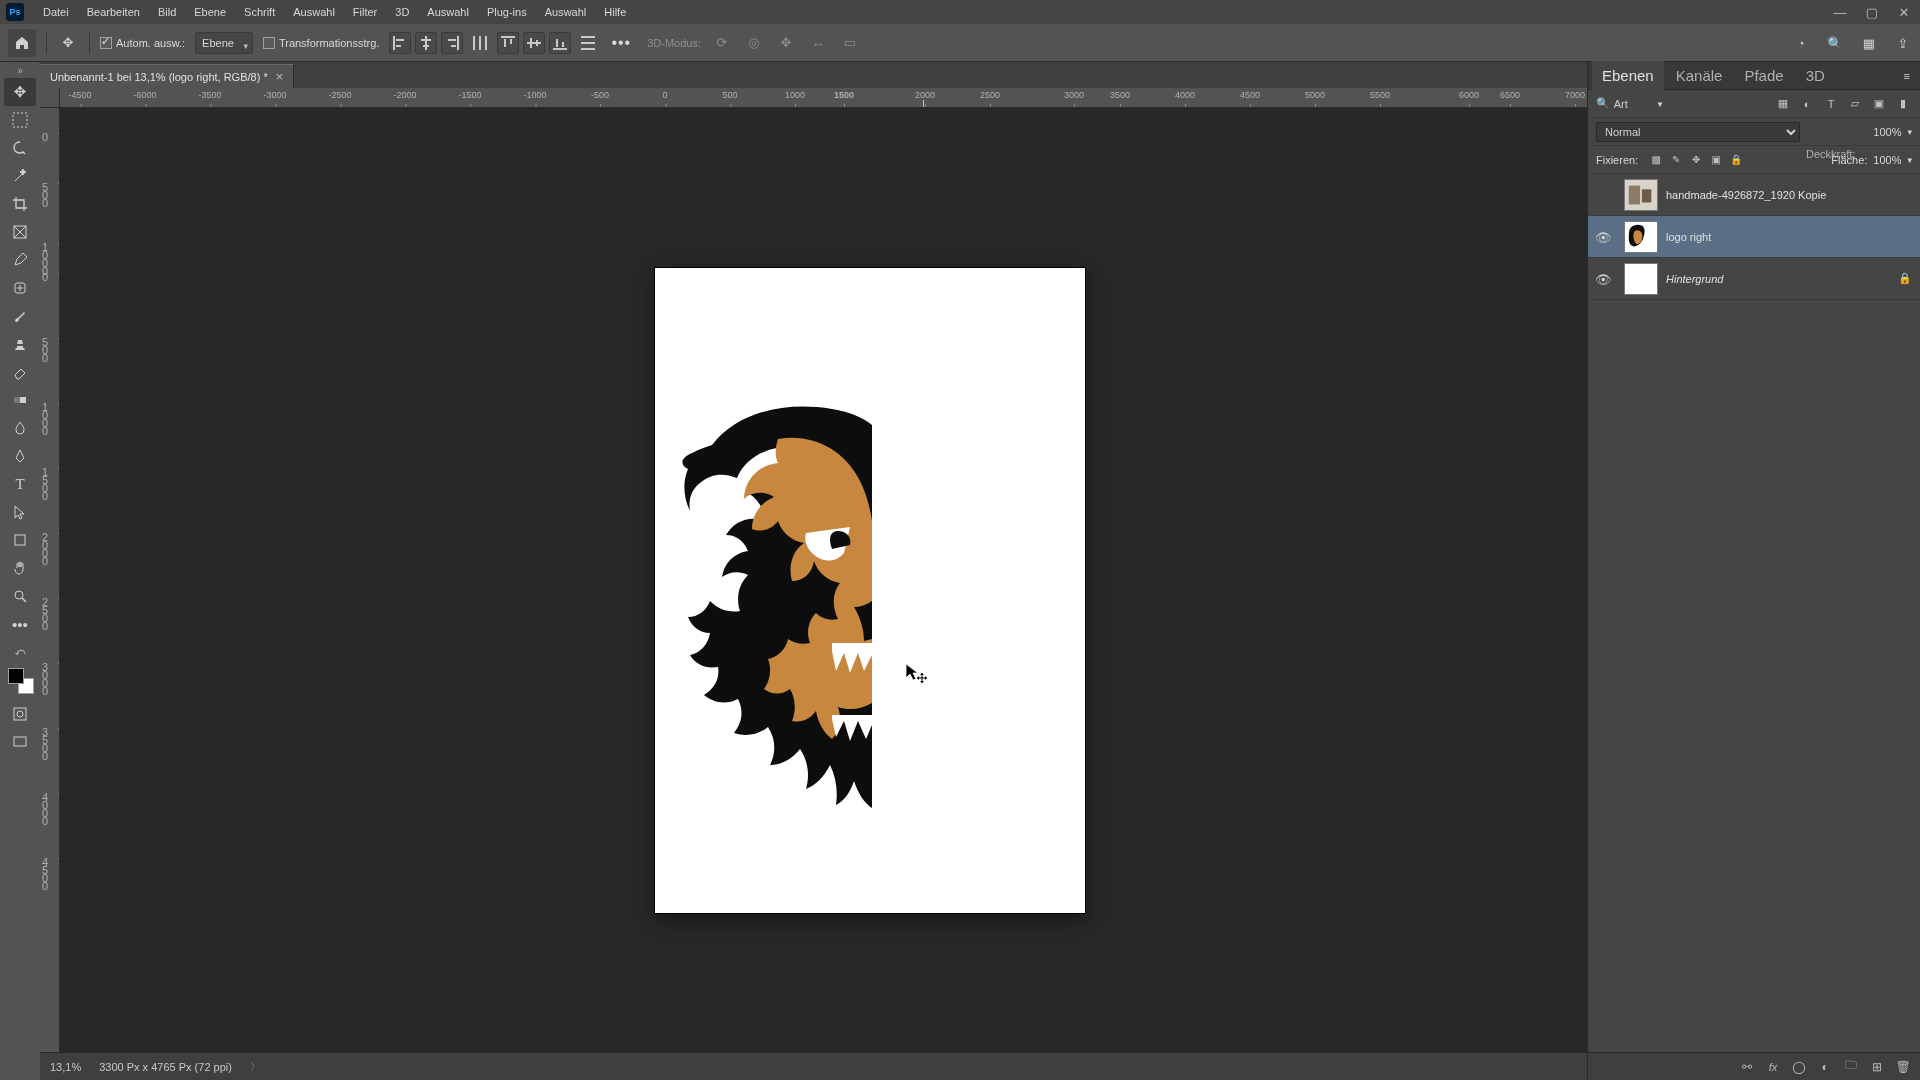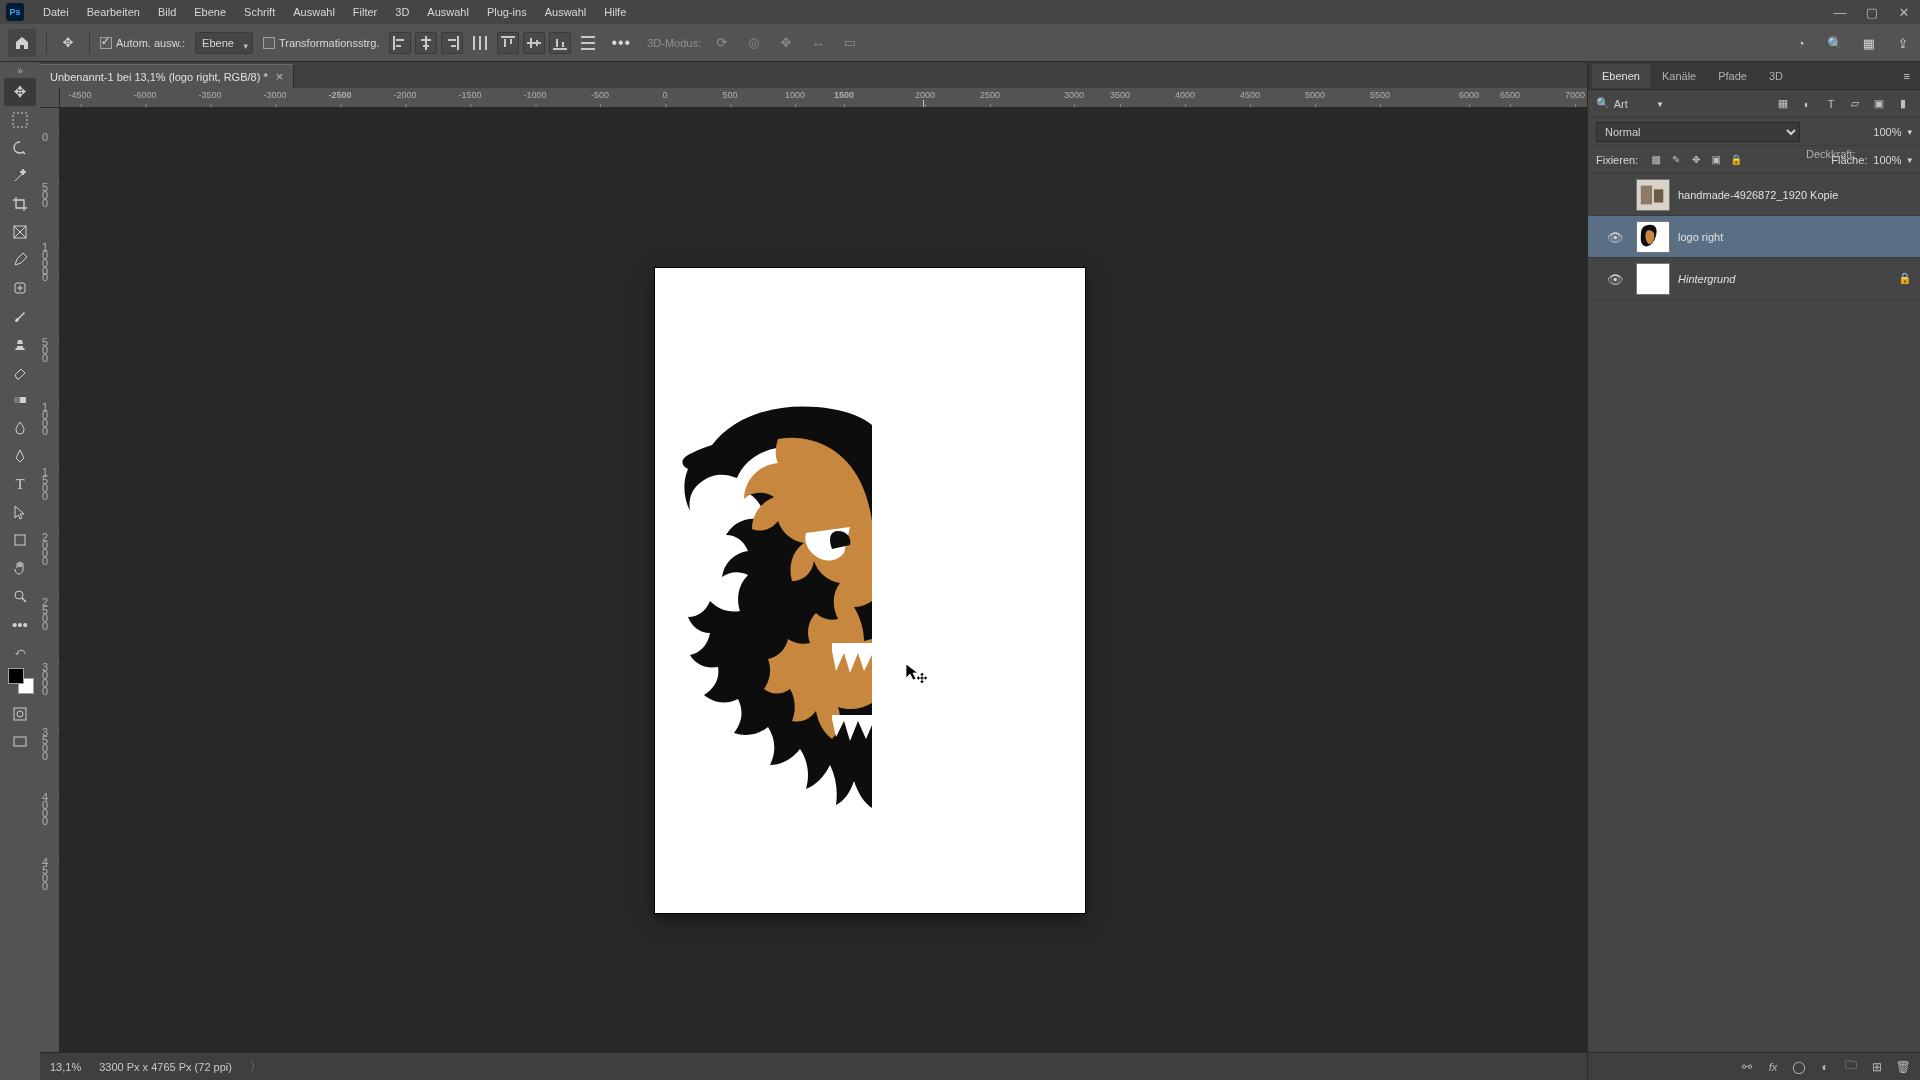--- a/index.html
+++ b/index.html
@@ -59,34 +59,34 @@
 
 .viewport { position: absolute; top: 20px; left: 20px; right: 0; bottom: 0; background: #282828; }
 .artboard { position: absolute; background: #fff; box-shadow: 0 0 0 1px #000, 0 6px 18px rgba(0,0,0,.5); }
 .art-svg { position: absolute; }
 
 .cursor { position: absolute; pointer-events: none; color: #000; font-size: 14px; }
 
 
 .right-panel { position: absolute; top: 62px; right: 0; width: 333px; bottom: 0; background: #454545; border-left: 1px solid #2a2a2a; display: flex; flex-direction: column; }
 .panel-tabs { height: 28px; background: #383838; display: flex; align-items: center; padding: 0 4px; gap: 2px; border-bottom: 1px solid #2a2a2a; }
-.panel-tabs .ptab { padding: 6px 10px; font-size: 11px; color: #b0b0b0; }
+.panel-tabs .ptab { padding: 6px 10px; font-size: 15px; color: #b0b0b0; }
 .panel-tabs .ptab.active { background: #454545; color: #e0e0e0; }
 .panel-row { height: 28px; display: flex; align-items: center; padding: 0 8px; gap: 6px; border-bottom: 1px solid #3a3a3a; }
 .panel-row .search { flex: 1; height: 20px; display: flex; align-items: center; gap: 4px; }
 .panel-row .search input { background: transparent; border: none; color: #d0d0d0; width: 40px; outline: none; }
 .mini-ico { width: 18px; height: 18px; display: flex; align-items: center; justify-content: center; color: #c0c0c0; font-size: 11px; }
 .blend-row select { flex: 1; height: 20px; background: #3a3a3a; border: 1px solid #2a2a2a; color: #d0d0d0; padding: 0 4px; }
 .blend-row .lbl { color: #b0b0b0; margin-top: 45px; }
 .blend-row .val { width: 40px; text-align: right; color: #d8d8d8; }
 .lock-row .locks { display: flex; gap: 4px; margin-left: 4px; }
 .lock-row .locks div { width: 16px; height: 16px; display: flex; align-items: center; justify-content: center; font-size: 10px; color: #c0c0c0; }
 
 .layer-list { flex: 1; overflow: auto; }
-.layer { height: 42px; display: flex; align-items: center; padding-right: 8px; border-bottom: 1px solid #3a3a3a; padding-left: 12px; }
+.layer { height: 42px; display: flex; align-items: center; padding-right: 8px; border-bottom: 1px solid #3a3a3a; }
 .layer.selected { background: #5a6f85; }
 .vis-col { width: 28px; display: flex; justify-content: center; }
 .eye { width: 14px; height: 14px; color: #d0d0d0; font-size: 13px; }
 .thumb { width: 34px; height: 32px; margin: 0 8px; background: #fff; border: 1px solid #777; position: relative; flex-shrink: 0; }
 .thumb svg { width: 100%; height: 100%; }
 .layer-name { flex: 1; color: #e0e0e0; font-size: 11px; overflow: hidden; text-overflow: ellipsis; white-space: nowrap; }
 .layer-name.italic { font-style: italic; }
 .layer .lock-ind { width: 14px; font-size: 11px; color: #c0c0c0; }
 
 .panel-footer { height: 28px; background: #3f3f3f; border-top: 1px solid #2a2a2a; display: flex; align-items: center; justify-content: flex-end; gap: 8px; padding: 0 8px; }
@@ -350,21 +350,21 @@
     </div>
 </div>
 
 <div class="canvas-wrap">
   <div class="ruler-corner"></div>
   <div class="h-ruler" id="hruler">
       <div class="tick" style="left: 20px;">-4500</div>
       <div class="tick" style="left: 85px;">-6000</div>
       <div class="tick" style="left: 150px;">-3500</div>
       <div class="tick" style="left: 215px;">-3000</div>
-      <div class="tick" style="left: 280px; font-weight: bold;">-2500</div>
+      <div class="tick" style="left: 280px;">-2500</div>
       <div class="tick" style="left: 345px;">-2000</div>
       <div class="tick" style="left: 410px;">-1500</div>
       <div class="tick" style="left: 475px;">-1000</div>
       <div class="tick" style="left: 540px;">-500</div>
       <div class="tick" style="left: 605px;">0</div>
       <div class="tick" style="left: 670px;">500</div>
       <div class="tick" style="left: 735px;">1000</div>
       <div class="tick" style="left: 784px; font-weight: bold;">1500</div>
       <div class="tick" style="left: 865px;">2000</div>
       <div class="tick" style="left: 930px;">2500</div>

